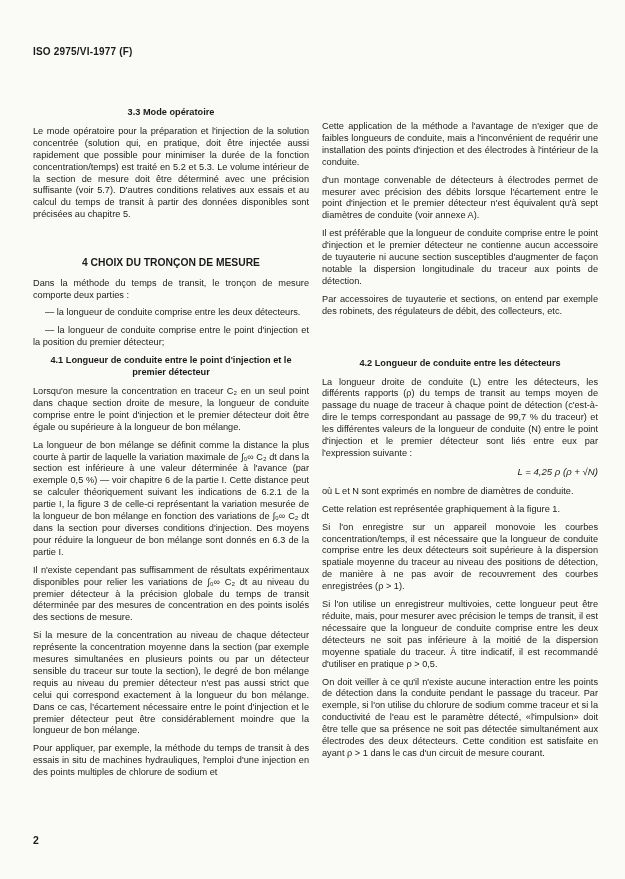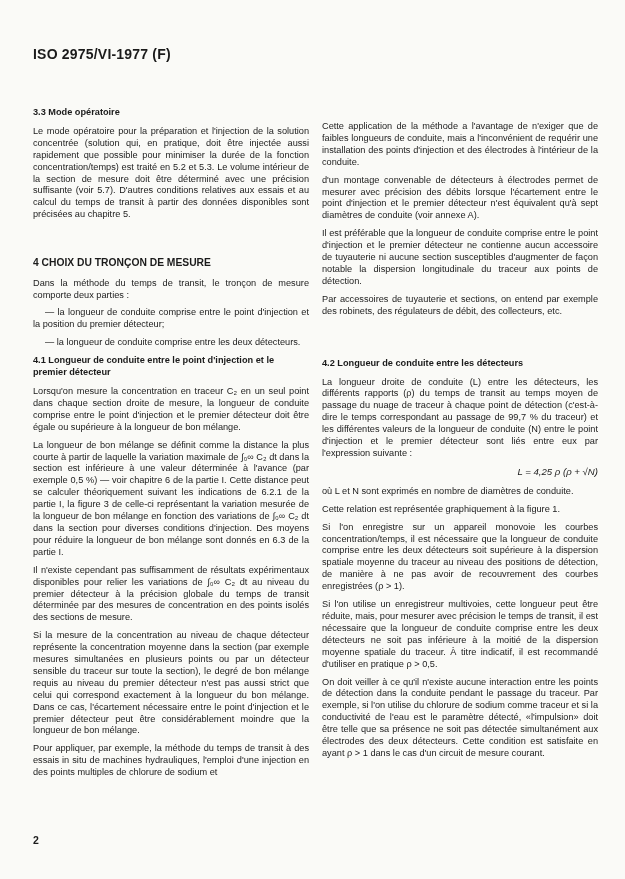--- a/index.html
+++ b/index.html
@@ -16,21 +16,21 @@
     overflow: hidden;
     font-family: "Liberation Sans", sans-serif;
     color: #1b1b1b;
     -webkit-hyphens: auto;
     hyphens: auto;
   }
   .doc-header {
     position: absolute;
     top: 46px;
     left: 33px;
-    font-size: 14px;
+    font-size: 10px;
     font-weight: bold;
     letter-spacing: 0.2px;
   }
   .columns {
     position: absolute;
     top: 100px;
     left: 33px;
     display: flex;
     gap: 13px;
     width: 565px;
@@ -39,21 +39,21 @@
     width: 276px;
   }
   .col-right {
     padding-top: 21px;
   }
   .h {
     font-size: 9.2px;
     font-weight: bold;
     line-height: 11.9px;
     margin: 0 0 7px 0;
-    text-align: left;
+    text-align: center;
   }
   .h-top { margin-top: 7px; }
   .h-major {
     font-size: 10.3px;
     line-height: 12.5px;
     margin-top: 36px;
     margin-bottom: 8px;
   }
   .h-42 { margin-top: 40px; }
   .page p {
@@ -87,22 +87,22 @@
   <div class="doc-header">ISO 2975/VI-1977 (F)</div>
 
   <div class="columns">
 
     <div class="col">
       <div class="h h-top">3.3  Mode opératoire</div>
       <p>Le mode opératoire pour la préparation et l'injection de la solution concentrée (solution qui, en pratique, doit être injectée aussi rapidement que possible pour minimiser la durée de la fonction concentration/temps) est traité en 5.2 et 5.3. Le volume intérieur de la section de mesure doit être déterminé avec une précision suffisante (voir 5.7). D'autres conditions relatives aux essais et au calcul du temps de transit à partir des données disponibles sont précisées au chapitre 5.</p>
 
       <div class="h h-major">4  CHOIX DU TRONÇON DE MESURE</div>
       <p>Dans la méthode du temps de transit, le tronçon de mesure comporte deux parties :</p>
+      <p class="dash-item">—  la longueur de conduite comprise entre les deux détecteurs.</p>
       <p class="dash-item">—  la longueur de conduite comprise entre le point d'injection et la position du premier détecteur;</p>
-      <p class="dash-item">—  la longueur de conduite comprise entre les deux détecteurs.</p>
 
       <div class="h" style="margin-top:4px;">4.1  Longueur de conduite entre le point d'injection et le premier détecteur</div>
       <p>Lorsqu'on mesure la concentration en traceur C₂ en un seul point dans chaque section droite de mesure, la longueur de conduite comprise entre le point d'injection et le premier détecteur doit être égale ou supérieure à la longueur de bon mélange.</p>
       <p>La longueur de bon mélange se définit comme la distance la plus courte à partir de laquelle la variation maximale de ∫₀∞ C₂ dt dans la section est inférieure à une valeur déterminée à l'avance (par exemple 0,5 %) — voir chapitre 6 de la partie I. Cette distance peut se calculer théoriquement suivant les indications de 6.2.1 de la partie I, la figure 3 de celle-ci représentant la variation mesurée de la longueur de bon mélange en fonction des variations de ∫₀∞ C₂ dt dans la section pour diverses conditions d'injection. Des moyens pour réduire la longueur de bon mélange sont donnés en 6.3 de la partie I.</p>
       <p>Il n'existe cependant pas suffisamment de résultats expérimentaux disponibles pour relier les variations de ∫₀∞ C₂ dt au niveau du premier détecteur à la précision globale du temps de transit déterminée par des mesures de concentration en des points isolés des sections de mesure.</p>
       <p>Si la mesure de la concentration au niveau de chaque détecteur représente la concentration moyenne dans la section (par exemple mesures simultanées en plusieurs points ou par un détecteur sensible du traceur sur toute la section), le degré de bon mélange requis au niveau du premier détecteur n'est pas aussi strict que celui qui correspond exactement à la longueur du bon mélange. Dans ce cas, l'écartement nécessaire entre le point d'injection et le premier détecteur peut être considérablement moindre que la longueur de bon mélange.</p>
       <p>Pour appliquer, par exemple, la méthode du temps de transit à des essais in situ de machines hydrauliques, l'emploi d'une injection en des points multiples de chlorure de sodium et</p>
     </div>
 
     <div class="col col-right">

